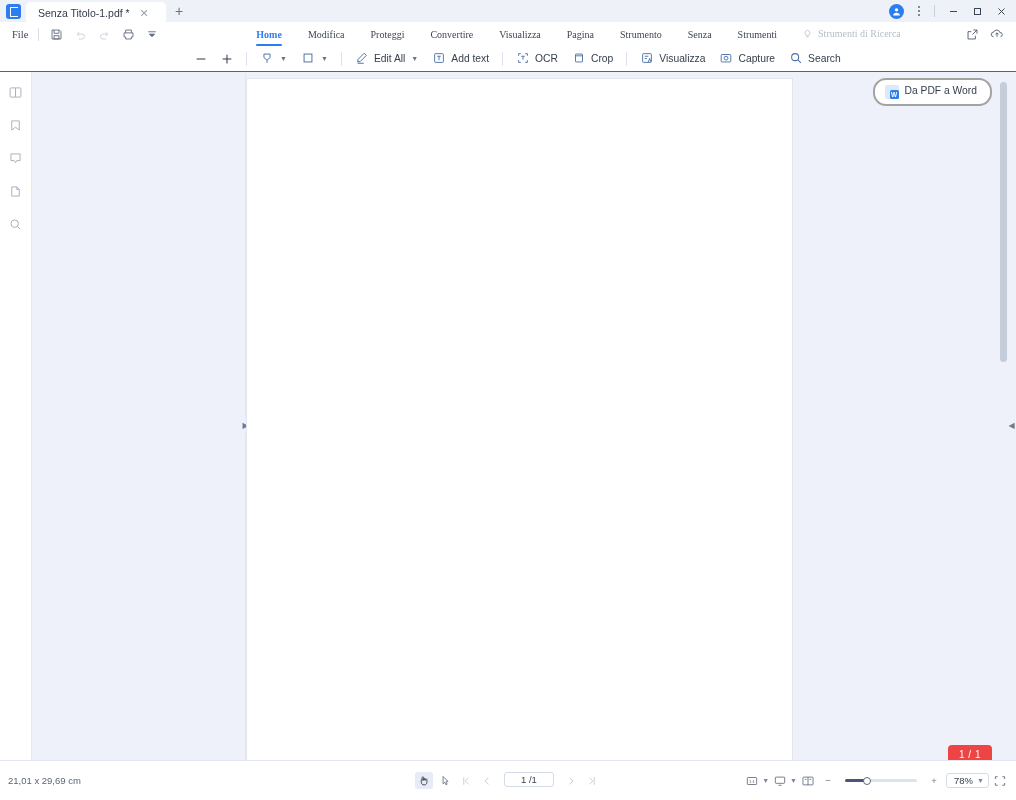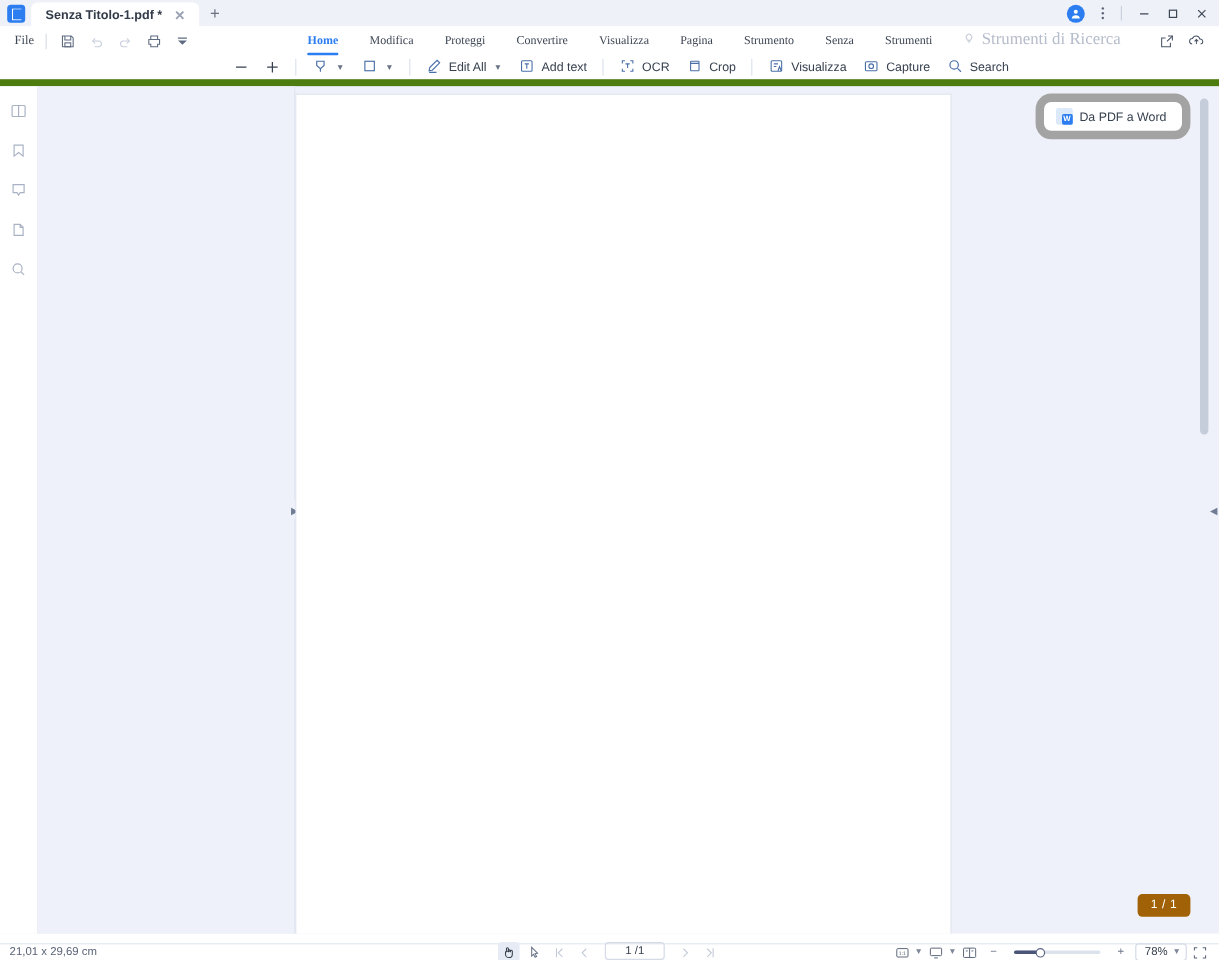--- a/index.html
+++ b/index.html
@@ -26,21 +26,21 @@
   }
   .applogo .mark::after {
     content: ""; position: absolute; left: 4px; top: 3.5px;
     width: 7px; height: 8px; border: 1.6px solid #fff; border-right: none;
     border-radius: 1px 0 0 1px;
   }
   .doctab {
     background: #ffffff; min-width: 140px; padding: 0 6px 0 12px;
     display: flex; align-items: center; gap: 8px;
     border-radius: 5px 5px 0 0; font-size: 10.5px; color: #333b49;
-    position: relative; top: 2px; font-weight: bold;
+    position: relative; top: 2px;
   }
   .doctab .title { white-space: nowrap; }
   .tabclose {
     width: 13px; height: 13px; display: flex; align-items: center;
     justify-content: center; color: #9aa3b4; font-size: 11px; border-radius: 3px;
   }
   .newtab {
     width: 26px; display: flex; align-items: center; justify-content: center;
     color: #6b7governance; color: #6b7384; font-size: 14px;
   }
@@ -88,36 +88,36 @@
     font-size: 10px; color: #3d4654; padding: 0 13px;
     height: 24px; display: flex; align-items: center; position: relative;
     white-space: nowrap;
   }
   .mtab.active { color: #2c7df0; font-weight: bold; }
   .mtab.active::after {
     content: ""; position: absolute; left: 13px; right: 13px; bottom: 0;
     height: 2px; background: #2c7df0; border-radius: 1px;
   }
   .searchtools {
-    display: flex; align-items: center; gap: 5px; margin-left: 12px;
-    color: #b5bccb; font-size: 14px; white-space: nowrap;
+    display: flex; gap: 5px; margin-left: 12px;
+    color: #b5bccb; font-size: 10px; white-space: nowrap;
   }
   .menuright {
     margin-left: auto; display: flex; align-items: center; gap: 3px;
     padding-right: 8px;
   }
   .mrbtn {
     width: 22px; height: 20px; display: flex; align-items: center;
     justify-content: center; color: #4a5costs; color: #4a5568;
   }
 
   
   .toolbar {
     height: 26px; background: #ffffff; display: flex; align-items: center;
-    border-bottom: 6px solid #4d7c0f;
+    border-bottom: 1px solid #4d7c0f;
   }
   .tb-pad { width: 188px; }
   .tbtn {
     display: flex; align-items: center; gap: 5px; height: 22px;
     padding: 0 7px; border-radius: 4px; color: #36404f; font-size: 10.3px;
     white-space: nowrap;
   }
   .tbtn svg { flex: none; }
   .tbtn .caret { font-size: 7px; color: #6a7policies; color: #6a7487; margin-left: 1px; }
   .tsep { width: 1px; height: 14px; background: #dde3ed; margin: 0 6px; }
@@ -153,57 +153,57 @@
   }
   .page {
     width: 545px; height: 1100px; background: #ffffff; margin-top: 7px;
     margin-left: 1px;
     box-shadow: 0 0 0 1px #e0e5ef;
   }
   .topright-overlay {
     position: absolute; right: 24px; top: 6px;
   }
   .convert-pill {
-    display: flex; align-items: flex-end; gap: 6px;
-    background: #ffffff; border: 7px solid #a3a3a3; border-radius: 13px;
+    display: flex; align-items: flex-start; gap: 6px;
+    background: #ffffff; border: 2px solid #a3a3a3; border-radius: 13px;
     padding: 5px 13px 5px 10px; font-size: 10.3px; color: #36404f;
     white-space: nowrap;
   }
   .wordicon {
     width: 14px; height: 14px; border-radius: 2px; background: #dce9fb;
     position: relative; display: flex; align-items: flex-end;
     justify-content: flex-end;
   }
   .wordicon .w {
     width: 9px; height: 9px; background: #2c7df0; border-radius: 1.5px;
     color: #fff; font-size: 6.5px; line-height: 9px; text-align: center;
     font-weight: bold;
   }
   .pagebadge {
     position: absolute; right: 24px; bottom: 14px;
-    background: #a16207; color: #ffffff; border-radius: 4px;
+    background: #ef4444; color: #ffffff; border-radius: 4px;
     padding: 4px 11px; font-size: 10px; letter-spacing: .5px;
   }
   .vscroll {
     position: absolute; right: 9px; top: 8px; width: 7px; bottom: 8px;
     background: transparent;
   }
   .vthumb {
     position: absolute; top: 2px; width: 7px; height: 280px;
     background: #c5ccda; border-radius: 4px;
   }
   .right-collapse {
     position: absolute; right: 0px; top: 50%; transform: translateY(-50%);
     width: 9px; height: 16px; display: flex; align-items: center;
     justify-content: center; color: #6f7b92; font-size: 8px;
   }
 
   
   .statusbar {
-    position: absolute; left: 0; right: 0; bottom: 0; height: 14px;
+    position: absolute; left: 0; right: 0; bottom: 0; height: 40px;
     background: #ffffff; border-top: 1px solid #e3e8f0;
     display: flex; align-items: center; font-size: 9.5px; color: #5a6478;
   }
   .pagesize { padding-left: 8px; white-space: nowrap; }
   .sb-center {
     position: absolute; left: 50%; transform: translateX(-50%);
     display: flex; align-items: flex-start; gap: 3px;
   }
   .sbtn {
     width: 18px; height: 17px; display: flex; align-items: center;

